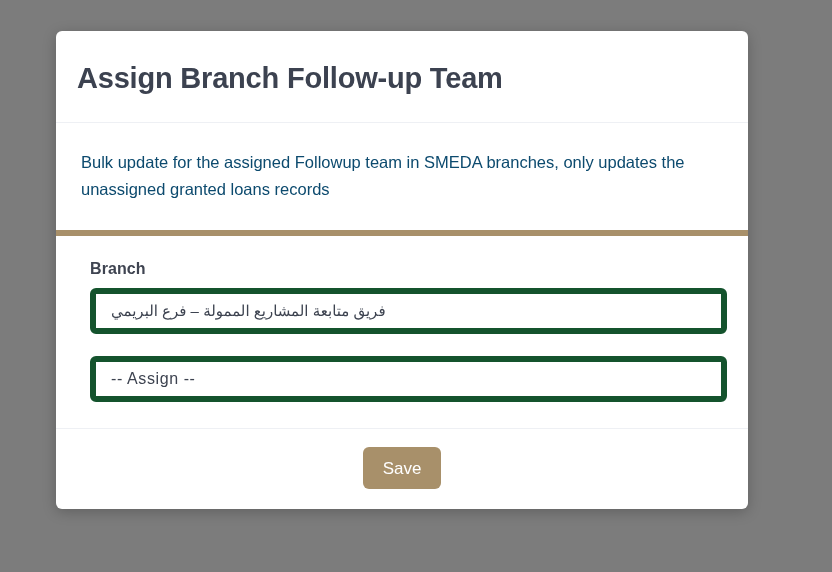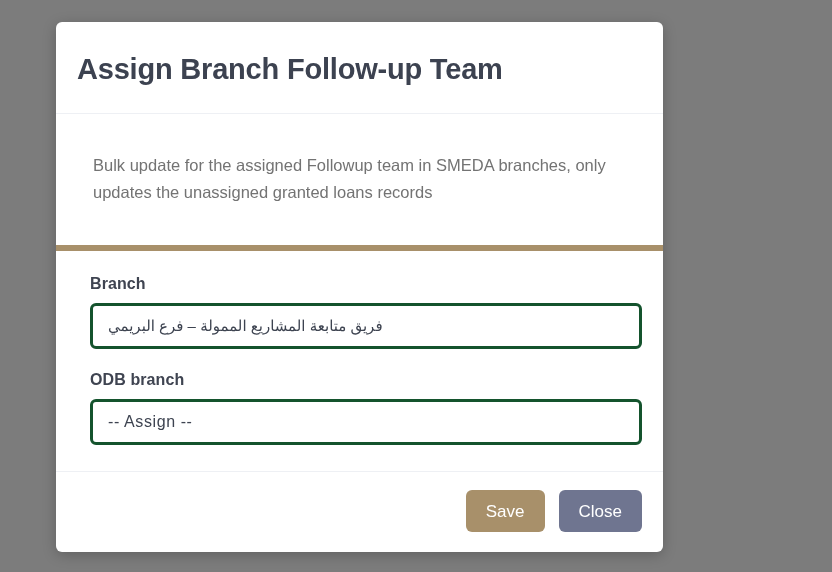--- a/index.html
+++ b/index.html
@@ -17,22 +17,22 @@
 
   #backdrop {
     position: absolute;
     inset: 0;
     background: #7c7c7c;
   }
 
   #modal {
     position: absolute;
     left: 56px;
-    top: 22px;
-    width: 607px;
+    top: 31px;
+    width: 692px;
     background: #ffffff;
     border-radius: 6px;
     box-shadow: 0 3px 14px rgba(0,0,0,0.22);
     overflow: hidden;
   }
 
   .modal-header {
     padding: 30px 21px 26px 21px;
     border-bottom: 1px solid #eef0f4;
   }
@@ -42,24 +42,24 @@
     font-weight: bold;
     color: #3c4250;
     letter-spacing: -0.2px;
     line-height: 1.2;
   }
 
   .modal-desc-wrap {
     padding: 22px 21px 24px 21px;
   }
   .modal-desc {
-    margin: 16px;
+    margin: 4px;
     font-size: 16.5px;
     line-height: 1.62;
-    color: #737373;
+    color: #0c4a6e;
     max-width: 672px;
   }
 
   .accent-bar {
     height: 6px;
     width: 100%;
     background: #a8906a;
   }
 
   .modal-body {
@@ -77,21 +77,21 @@
     font-size: 16px;
     font-weight: bold;
     color: #3f4451;
     margin-bottom: 10px;
     letter-spacing: 0.1px;
   }
   .field-control {
     box-sizing: border-box;
     width: 100%;
     height: 46px;
-    border: 3px solid #14532d;
+    border: 6px solid #14532d;
     border-radius: 6px;
     background: #ffffff;
     color: #3d4350;
     font-size: 16px;
     font-family: "Liberation Sans", sans-serif;
     padding: 0 15px;
     display: flex;
     align-items: center;
     outline: none;
   }
@@ -106,20 +106,21 @@
     letter-spacing: 0.6px;
   }
 
   .modal-footer {
     border-top: 1px solid #eef0f4;
     padding: 18px 21px 20px 21px;
     display: flex;
     justify-content: flex-end;
     align-items: center;
     gap: 14px;
+    flex-direction: column;
   }
   .btn {
     border: none;
     border-radius: 6px;
     color: #ffffff;
     font-size: 17px;
     font-family: "Liberation Sans", sans-serif;
     padding: 0 20px;
     height: 42px;
     min-width: 72px;
@@ -151,24 +152,22 @@
   <div class="accent-bar"></div>
 
   <div class="modal-body">
 
     <div class="field">
       <label class="field-label">Branch</label>
       <div class="field-control rtl">فريق متابعة المشاريع الممولة – فرع البريمي</div>
     </div>
 
     <div class="field">
-      <label class="field-label">ODB branch</label>
       <div class="field-control select-control">-- Assign --</div>
     </div>
 
   </div>
 
   <div class="modal-footer">
     <button class="btn btn-save">Save</button>
-    <button class="btn btn-close">Close</button>
   </div>
 
 </div>
 
 </body></html>

